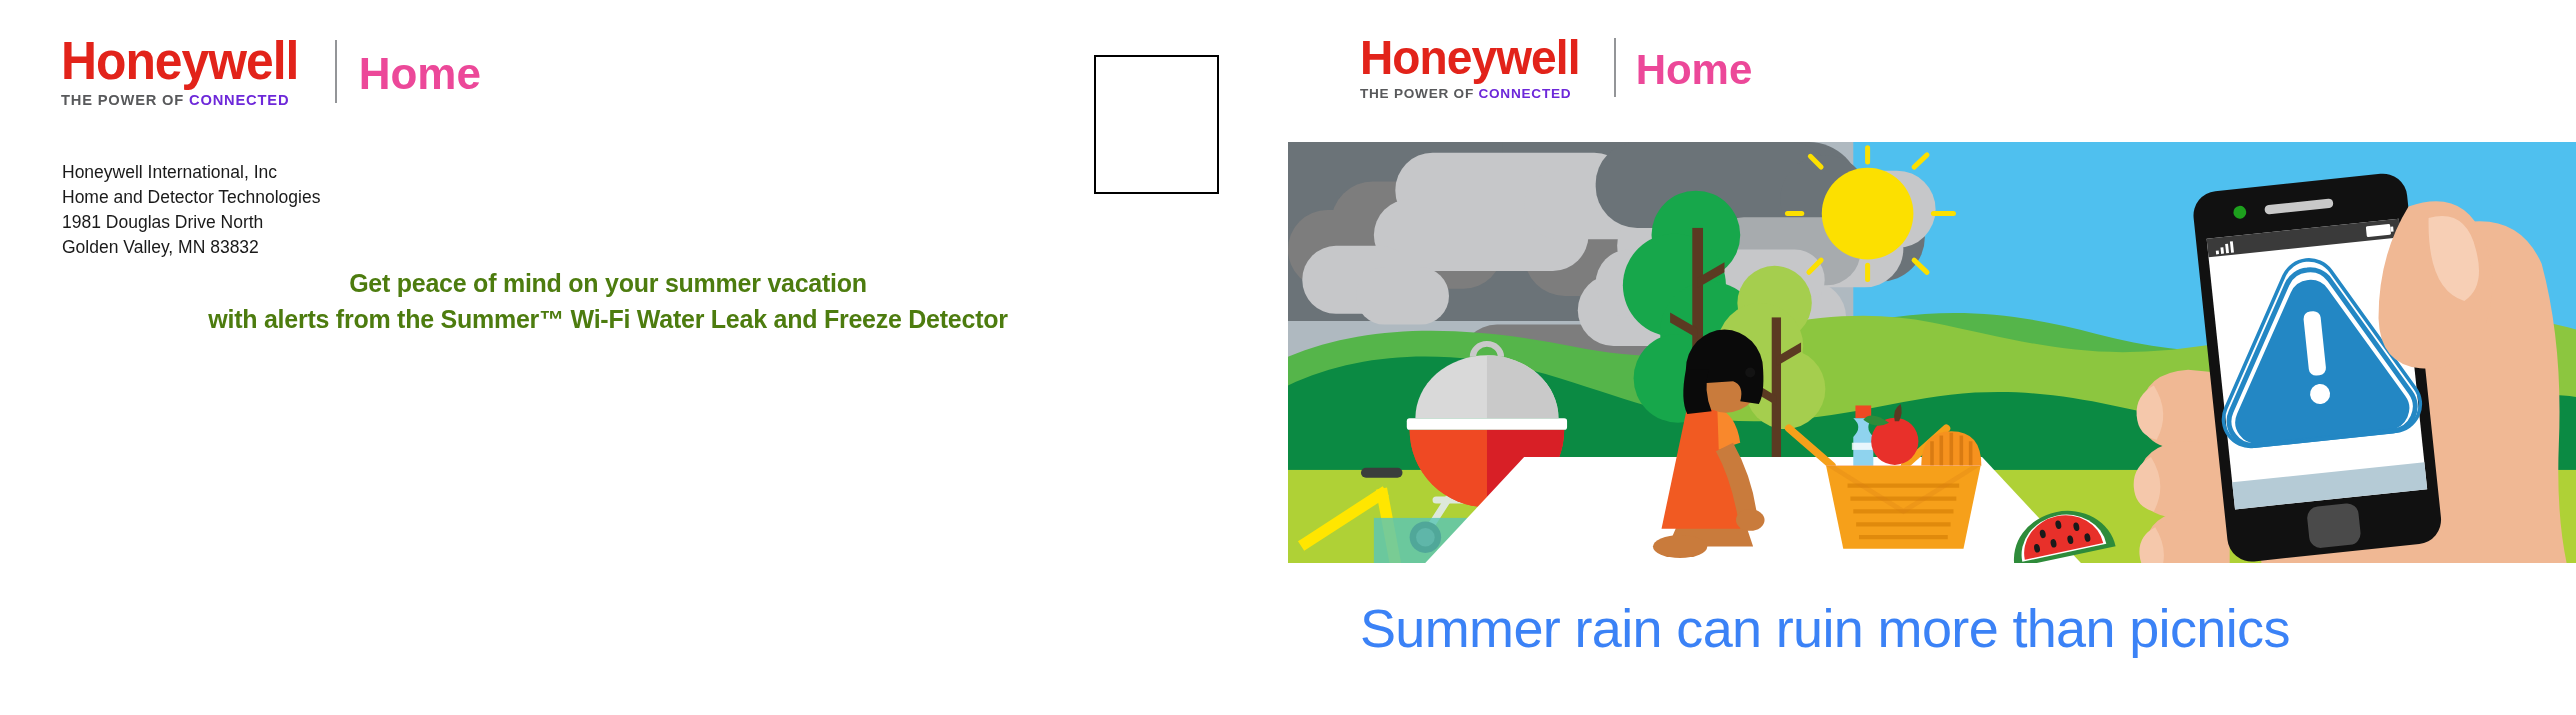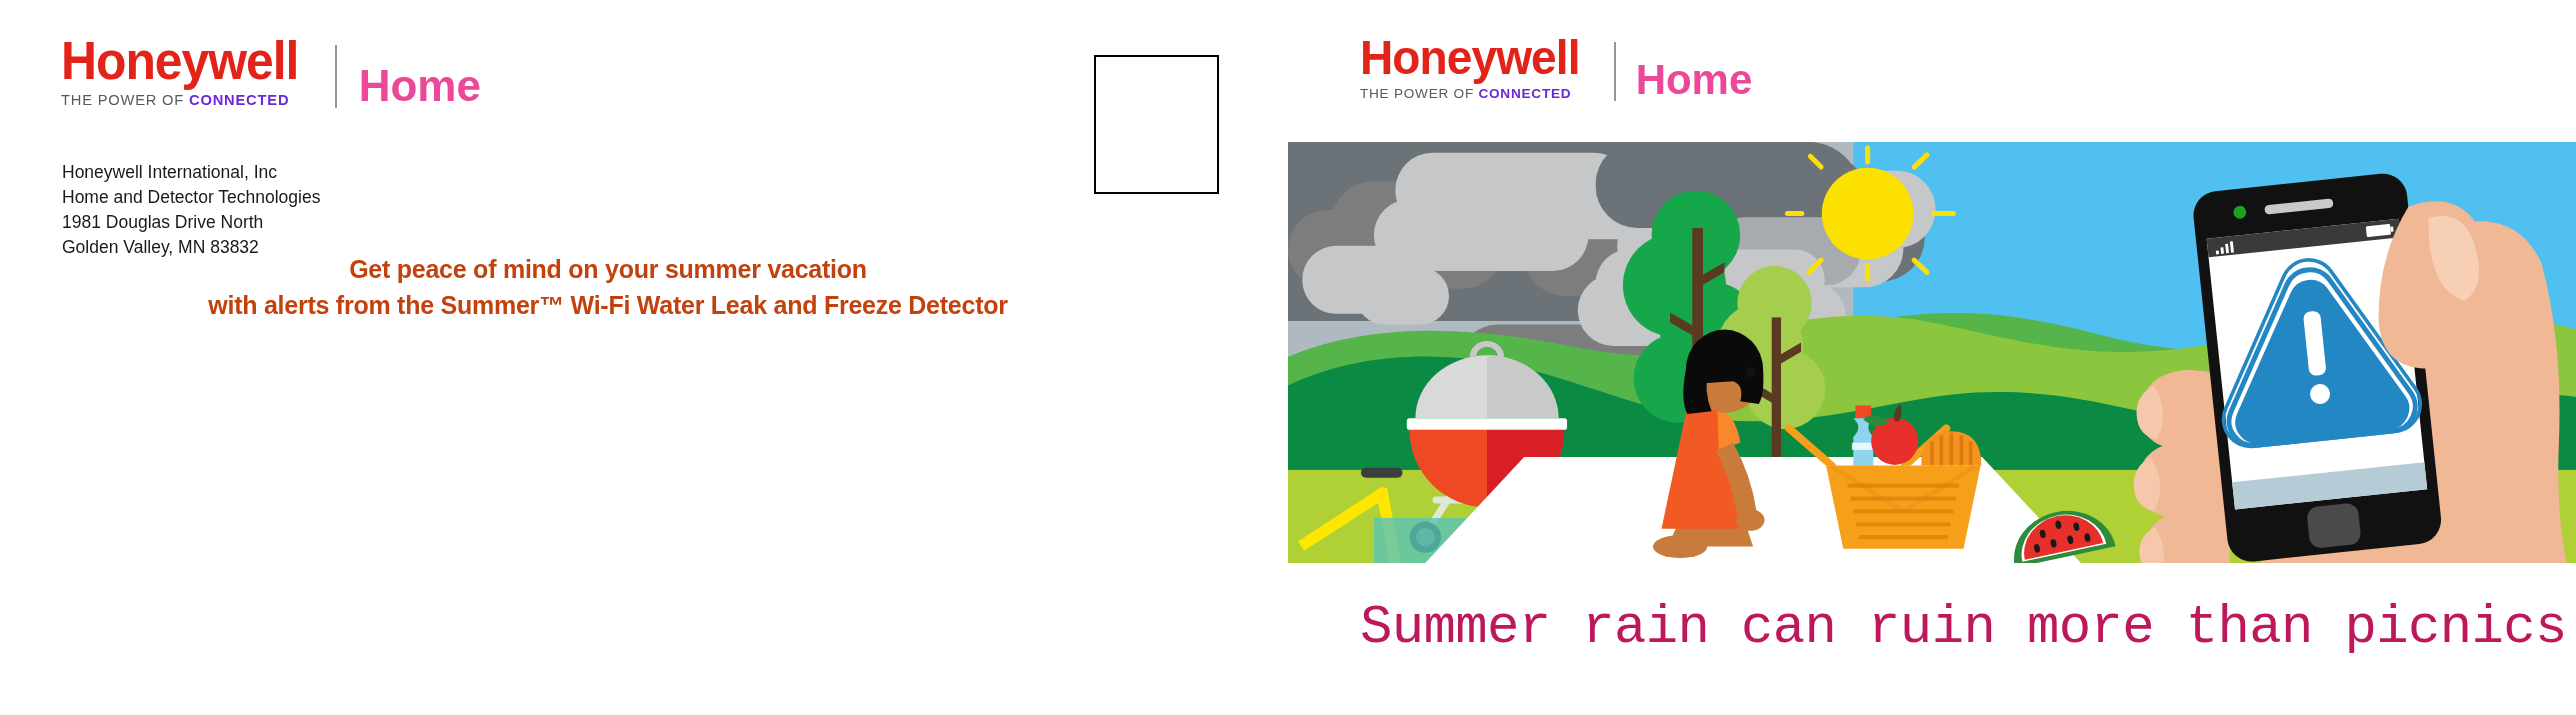--- a/index.html
+++ b/index.html
@@ -5,39 +5,39 @@
   * { box-sizing: border-box; margin: 0; padding: 0; }
   html, body {
     width: 2576px; height: 716px;
     background: #ffffff;
     font-family: "Liberation Sans", sans-serif;
     overflow: hidden;
   }
   .page { position: relative; width: 2576px; height: 716px; background:#fff; }
 
   
-  .logo-lockup { position: absolute; display: flex; align-items: flex-end; }
+  .logo-lockup { position: absolute; display: flex; align-items: center; }
   .logo-block { display: flex; flex-direction: column; }
   .logo-word {
     color: #E2231A;
     font-weight: bold;
     letter-spacing: -0.02em;
     line-height: 1;
     font-family: "Liberation Sans", sans-serif;
     font-stretch: condensed;
     transform: scaleX(0.94);
     transform-origin: left center;
   }
   .logo-tag {
     letter-spacing: 0.055em;
     color: #231f20;
     white-space: nowrap;
     font-family: "Liberation Sans", sans-serif;
   }
-  .logo-tag .light { color: #58595b; font-weight: normal; }
+  .logo-tag .light { color: #58595b; font-weight: bold; }
   .logo-tag .bold  { color: #6d28d9; font-weight: bold; }
   .logo-divider { background: #939598; }
   .logo-home { color: #ec4899; font-weight: bold; line-height: 1; }
 
   
   #logo-left { left: 61px; top: 34px; }
   #logo-left .logo-word { font-size: 53px; }
   #logo-left .logo-tag  { font-size: 14.7px; margin-top: 5px; }
   #logo-left .logo-divider { width: 2.1px; height: 63px; margin: 0 21.5px; }
   #logo-left .logo-home { font-size: 44px; margin-top: 5.7px; }
@@ -57,32 +57,32 @@
 
   
   #stamp-box {
     position: absolute; left: 1094px; top: 55px;
     width: 125px; height: 139px;
     border: 2.9px solid #000; background: #fff;
   }
 
   
   #blue-headline {
-    position: absolute; left: 0px; top: 252px; width: 1216px;
-    text-align: center; color: #c2410c;
+    position: absolute; left: 0px; top: 266px; width: 1216px;
+    text-align: center; color: #4d7c0f;
     font-weight: bold; font-size: 25px; line-height: 1.42;
     letter-spacing: -0.01em;
   }
   #blue-headline .ln { display:block; white-space: nowrap; }
 
   
   #gray-headline {
     position: absolute; left: 1360px; top: 601px;
-    font-size: 54px; color: #be185d; letter-spacing: -0.012em;
-    line-height: 1; white-space: nowrap; font-weight: normal; font-family: Liberation Mono, monospace;
+    font-size: 54px; color: #3b82f6; letter-spacing: -0.012em;
+    line-height: 1; white-space: nowrap; font-weight: normal;
   }
 
   
   #illustration {
     position: absolute; left: 1288px; top: 142px;
     width: 1288px; height: 421px; overflow: hidden;
   }
   #illo-svg { display:block; width:100%; height:100%; }
 </style>
 </head>

